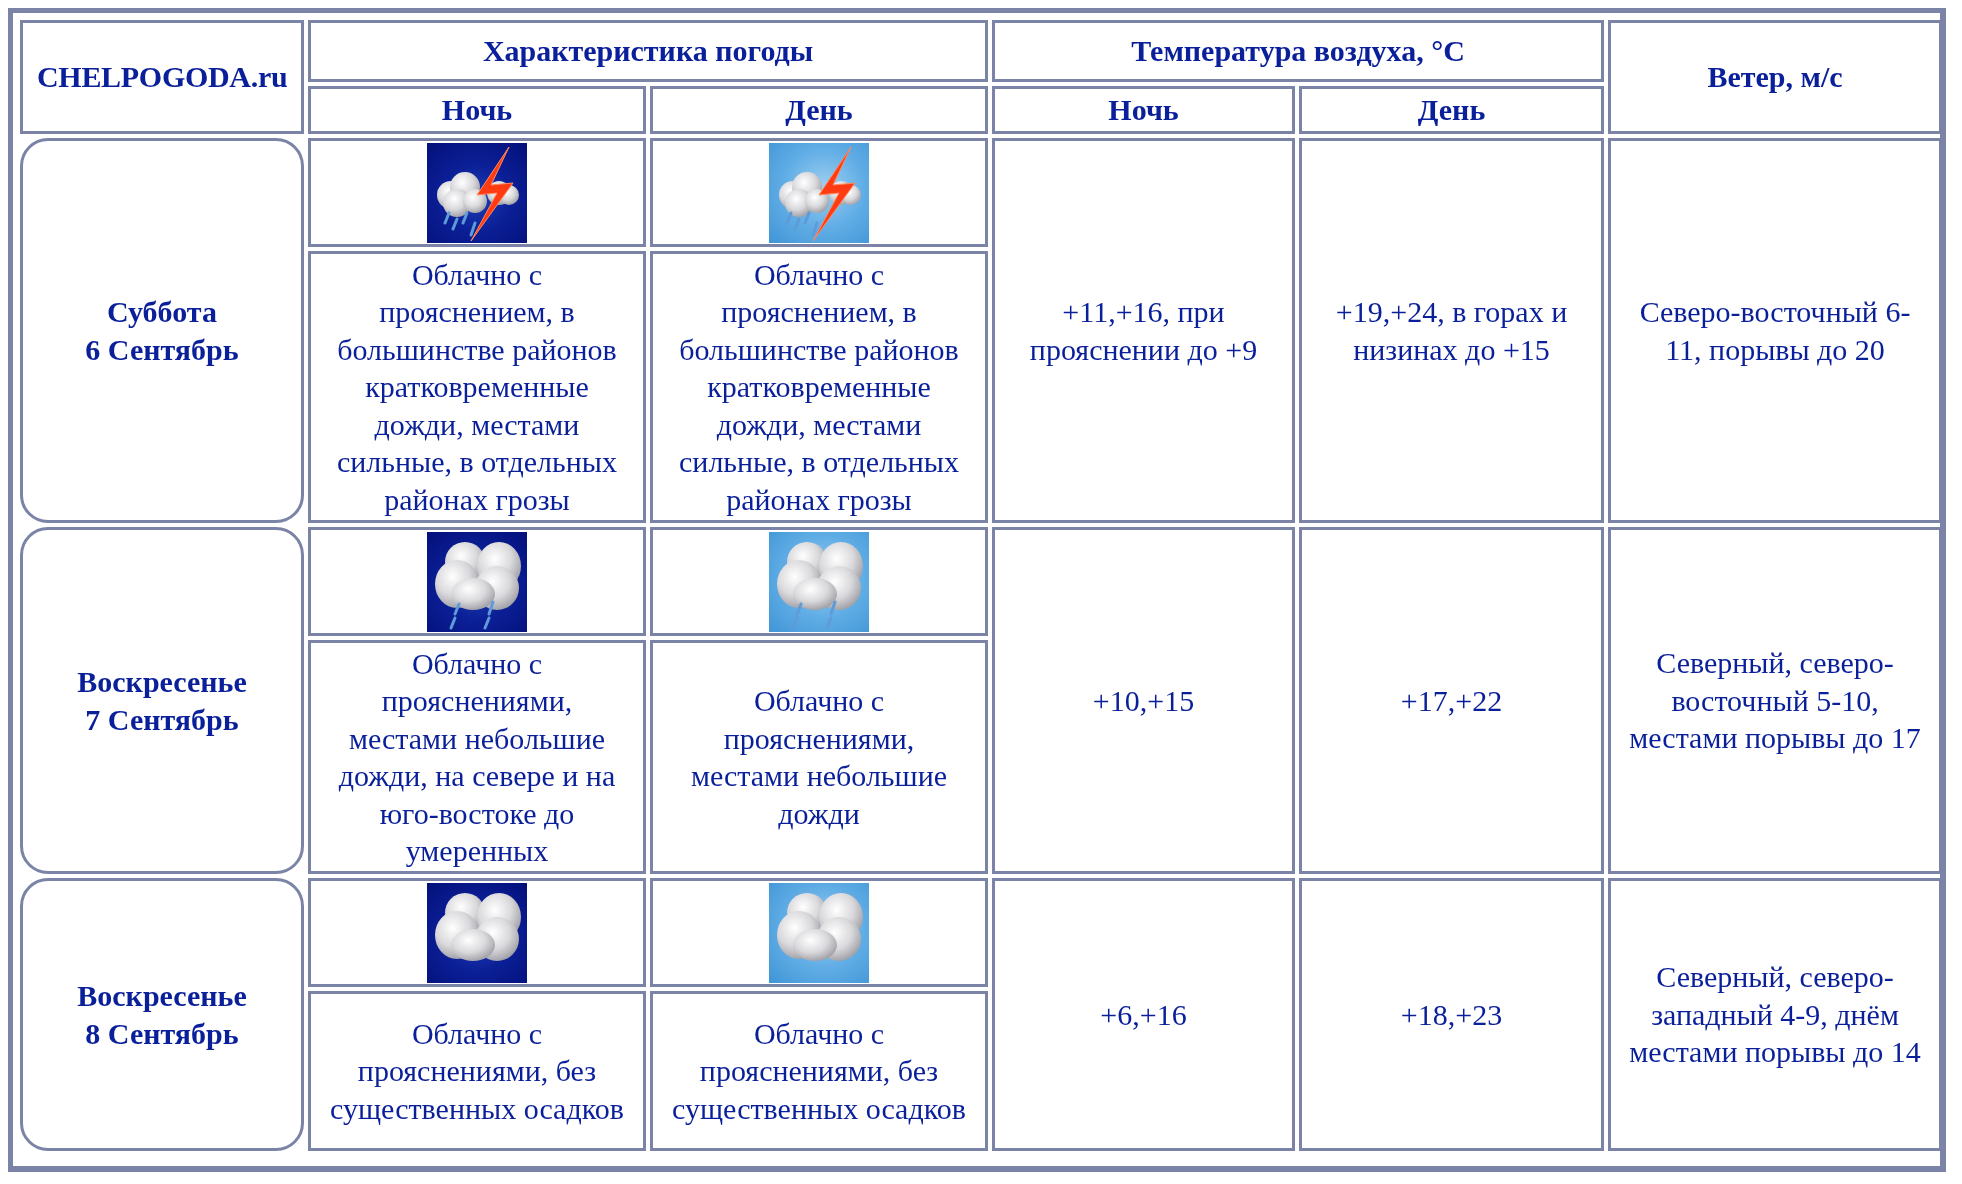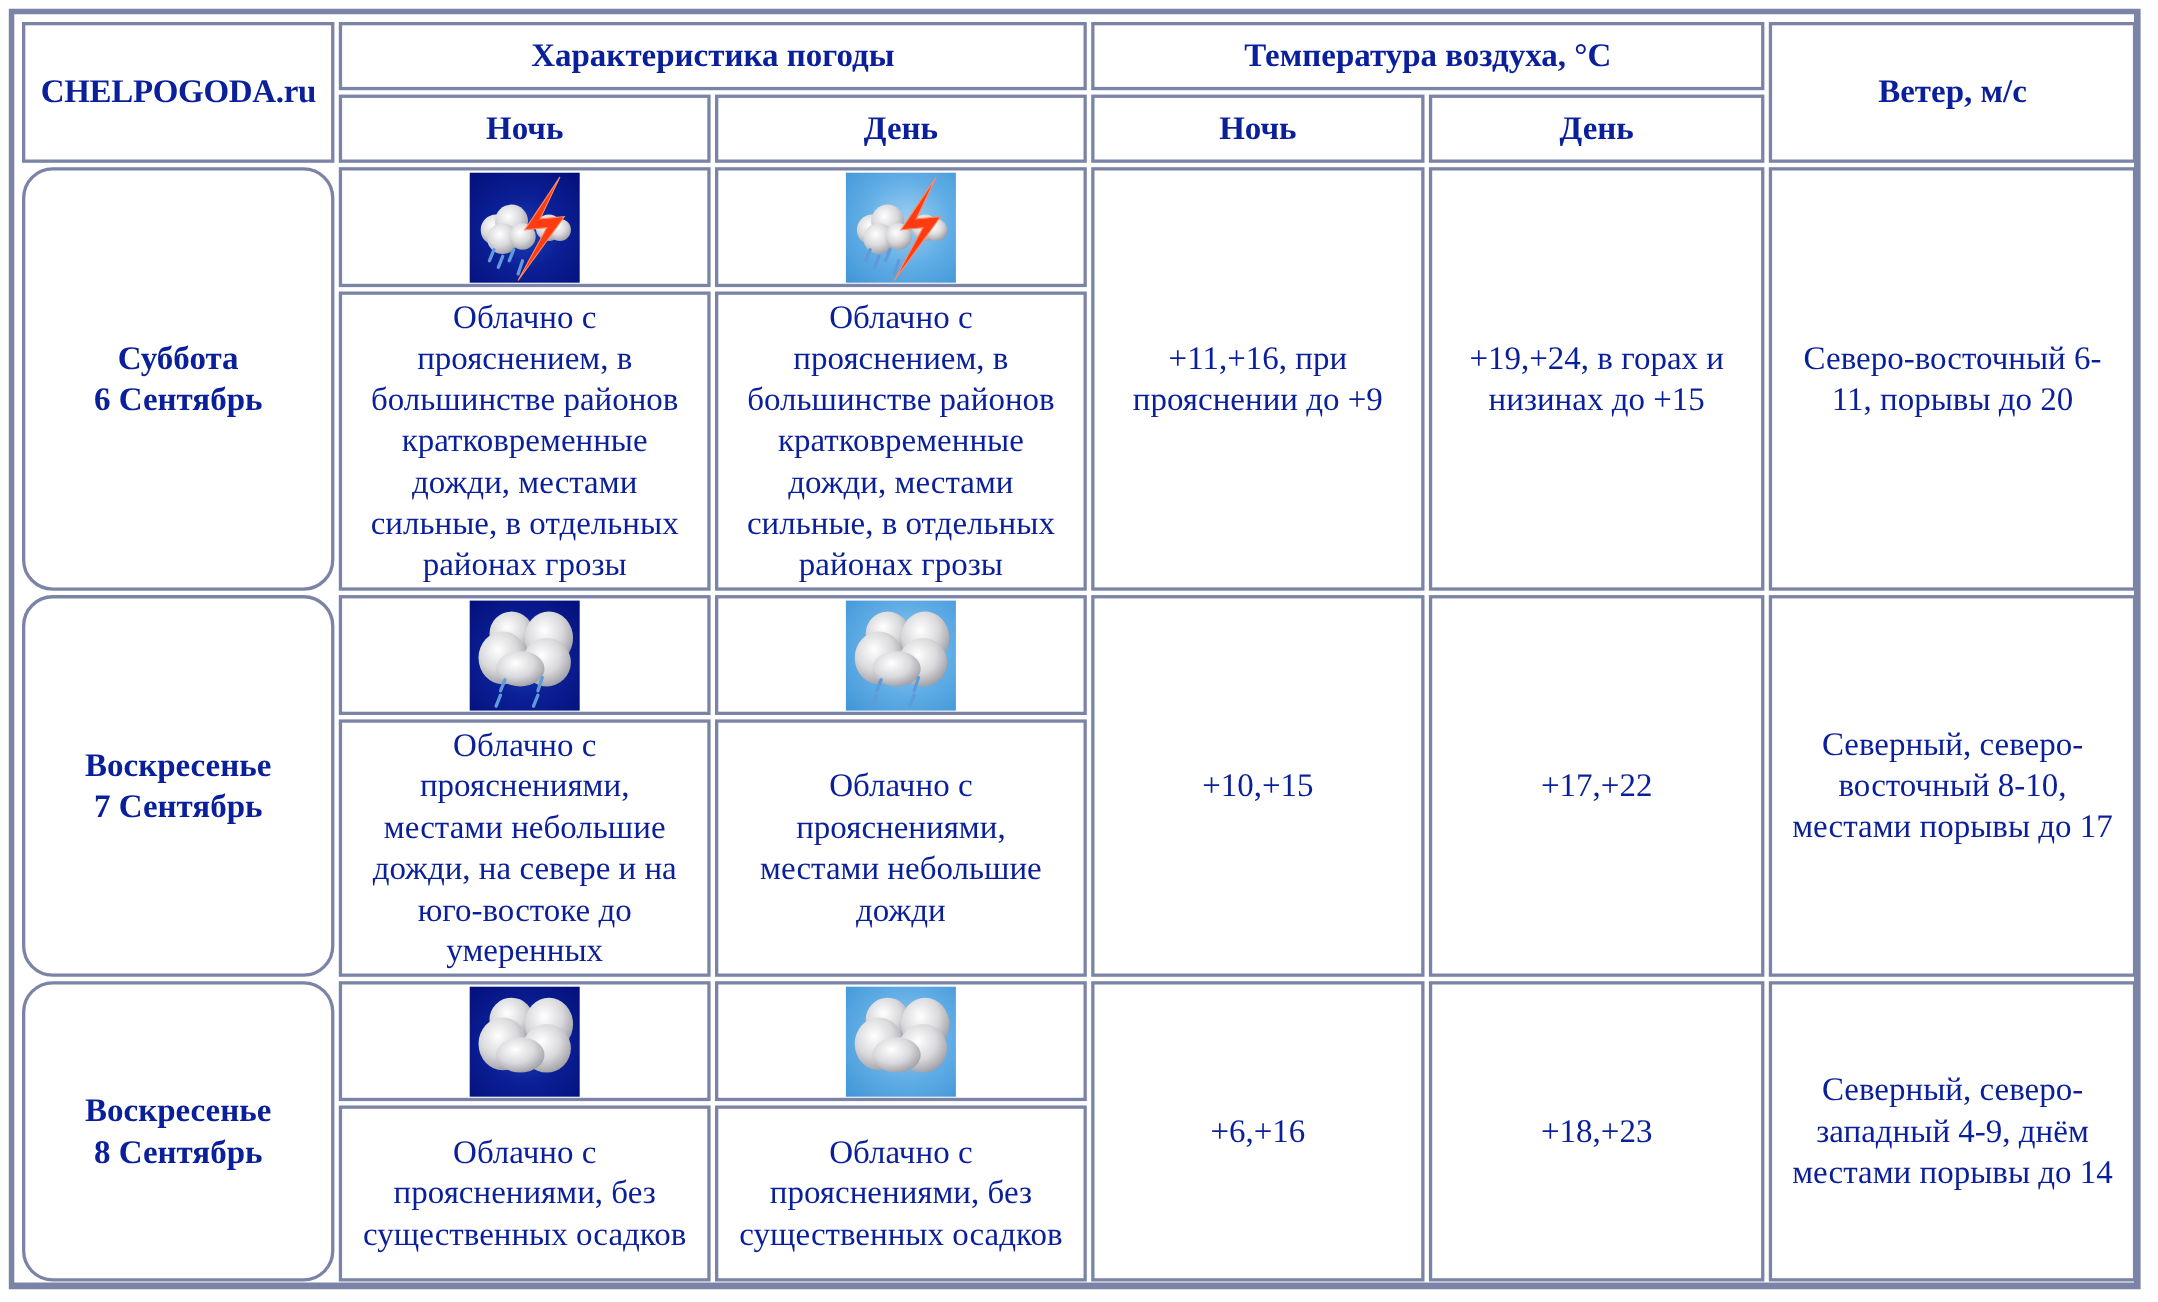--- a/index.html
+++ b/index.html
@@ -94,21 +94,21 @@
     <col style="width:305px">
     <col style="width:334px">
   </colgroup>
   <tbody>
         <tr style="height:62px">
     <td class="site" rowspan="2">CHELPOGODA.ru</td>
     <td class="hdr" colspan="2">Характеристика погоды</td>
     <td class="hdr" colspan="2">Температура воздуха, °C</td>
     <td class="hdr" rowspan="2">Ветер, м/с</td>
   </tr>
-  <tr style="height:62px">
+  <tr style="height:48px">
     <td class="hdr">Ночь</td>
     <td class="hdr">День</td>
     <td class="hdr">Ночь</td>
     <td class="hdr">День</td>
   </tr>
 
   <tr style="height:109px">
     <td class="day" rowspan="2">
       <div>Суббота</div>
       <div>6 Сентябрь</div>
@@ -156,21 +156,21 @@
     <td class="iconcell">
       <span class="icon day">
         <svg viewBox="0 0 100 100">
                 <use href="#cloud-big"></use>
                 <use href="#rain-light"></use>
               </svg>
       </span>
     </td>
     <td rowspan="2">+10,+15</td>
     <td rowspan="2">+17,+22</td>
-    <td rowspan="2">Северный, северо-восточный 8-10, местами порывы до 17</td>
+    <td rowspan="2">Северный, северо-восточный 5-10, местами порывы до 17</td>
   </tr>
   <tr style="height:234px">
     <td>Облачно с прояснениями, местами небольшие дожди, на севере и на юго-востоке до умеренных</td>
     <td>Облачно с прояснениями, местами небольшие дожди</td>
   </tr>
 
   <tr style="height:109px">
     <td class="day" rowspan="2">
       <div>Воскресенье</div>
       <div>8 Сентябрь</div>

